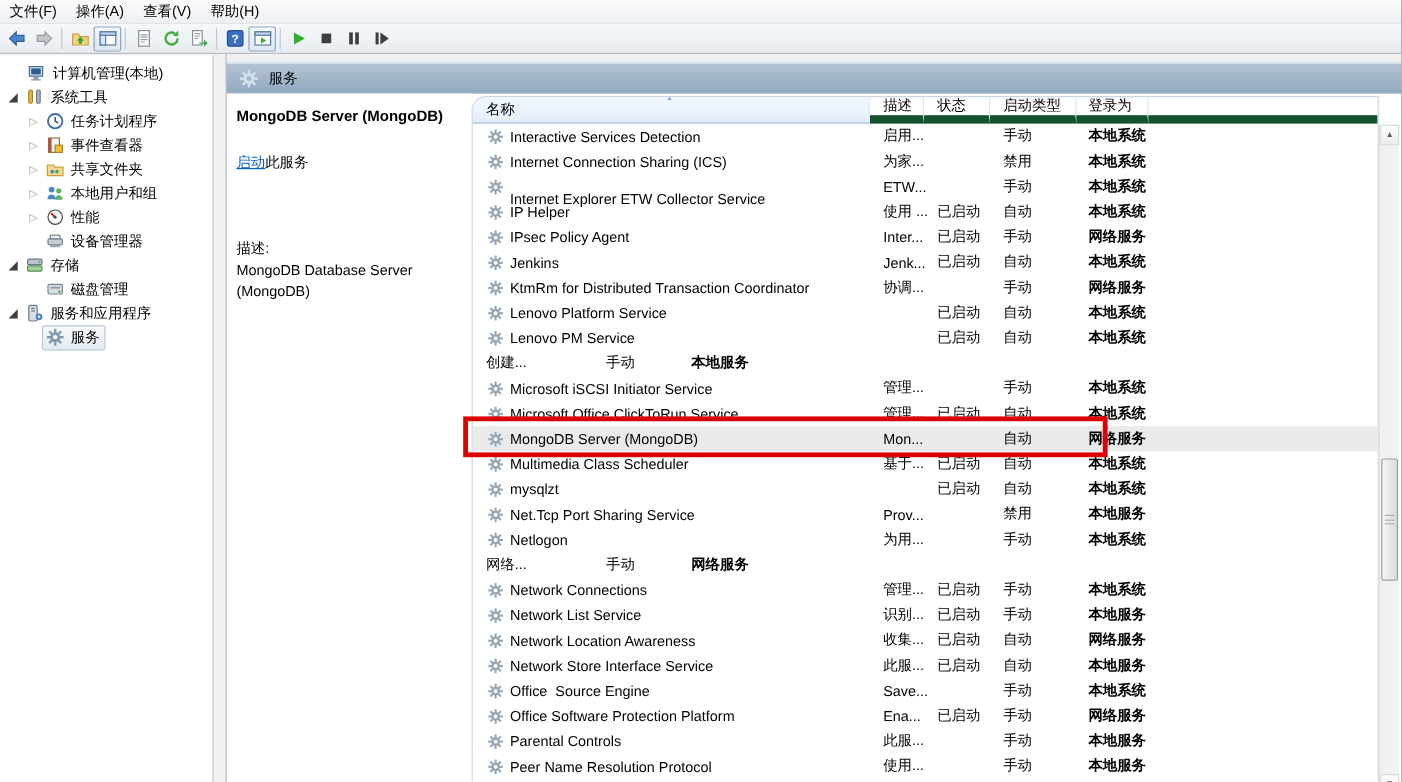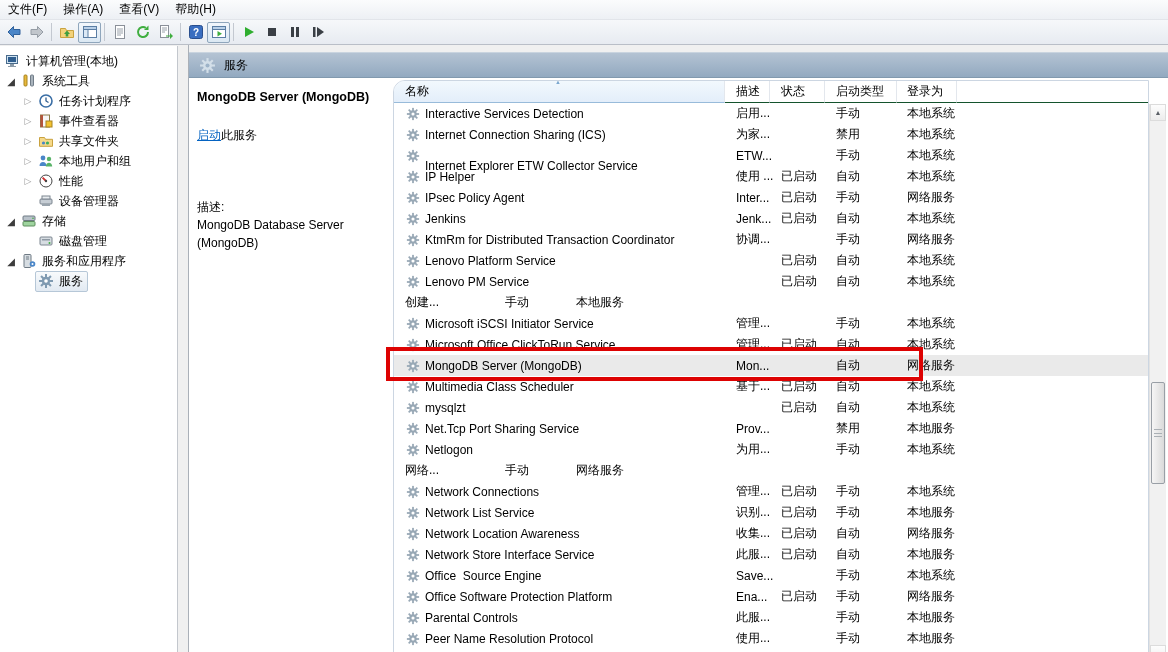--- a/index.html
+++ b/index.html
@@ -22,21 +22,21 @@
   .tb-ico { width:16px; height:16px; display:block; }
   .tb-ico svg { width:16px; height:16px; display:block; }
   .tb-sep { width:1px; height:18px; background:#c3c8d0; margin:0 3px; }
 
   
   .tree-pane { position:absolute; top:46px; left:0; bottom:0; width:178px; background:#fff;
                border-right:1px solid #c3c7cd; padding-top:5px; overflow:hidden; }
   .tree-row { height:20px; display:flex; align-items:center; white-space:nowrap; }
   .tree-row .expander { width:14px; text-align:center; font-size:9px; color:#9a9a9a; flex:0 0 14px; }
   .tree-row .expander.expanded { color:#3c3c3c; font-size:10px; }
-  .tree-row.lvl0 { padding-left:2px; }
+  .tree-row.lvl0 { padding-left:20px; }
   .tree-row.lvl1 { padding-left:4px; }
   .tree-row.lvl2 { padding-left:21px; }
   .tree-inner { display:flex; align-items:center; padding:1px 4px 1px 2px; border:1px solid transparent; border-radius:2px; }
   .tree-inner.selected { background:linear-gradient(#f8fafc,#e2eaf2); border-color:#b6c7d7; }
   .tree-ico { width:16px; height:16px; margin-right:5px; flex:0 0 16px; }
   .tree-ico svg { width:16px; height:16px; display:block; }
 
   
   .main { position:absolute; top:45px; left:188px; right:0; bottom:0; background:#fff; border-left:1px solid #aab0b8; }
   .main-topstrip { position:absolute; top:0; left:0; right:0; height:7px; background:#f0f0f0; }
@@ -51,31 +51,31 @@
   .d-title { font-weight:bold; font-size:12.5px; margin-top:5px; }
   .d-start { margin-top:23px; }
   .d-link { color:#0563c1; text-decoration:underline; cursor:pointer; }
   .d-desc-label { margin-top:55px; }
   .d-desc { width:172px; line-height:18px; }
 
   
   .list-panel { position:absolute; left:204px; top:35px; width:756px; bottom:-2px; background:#fff;
                 border:1px solid #ccd6e2; border-top-left-radius:12px; overflow:hidden; }
   .lp-header { display:flex; height:22px; }
-  .hcell { display:flex; align-items:center; padding-left:11px; border-right:1px solid #e3e7ed; border-bottom:1px solid #14532d; position:relative; }
+  .hcell { display:flex; align-items:center; padding-left:11px; border-right:1px solid #e3e7ed; border-bottom:7px solid #14532d; position:relative; }
   .hcell.sorted { background:linear-gradient(#f2f8fd,#e3eefa); border-bottom:1px solid #98bbda; }
   .sortmark { position:absolute; top:-2px; left:50%; margin-left:-4px; font-size:6px; color:#7ba7cf; }
   .col-name { width:331px; } .col-desc { width:45px; } .col-status { width:55px; }
   .col-stype { width:72px; } .col-logon { width:60px; padding-left:10px; } .col-fill { flex:1; border-right:none; }
   .t-row { display:flex; height:21px; align-items:center; }
   .t-row.selected { background:#eaeaea; }
   .cell { padding-left:11px; white-space:pre; overflow:visible; }
   .cell.c-name { width:331px; display:flex; align-items:center; padding-left:12px; overflow:hidden; }
   .cell.c-desc { width:45px; } .cell.c-status { width:55px; } .cell.c-stype { width:72px; }
-  .cell.c-logon { width:60px; padding-left:10px; }
+  .cell.c-logon { width:60px; padding-left:10px;font-weight:bold; }
   .row-gear { width:14px; height:14px; margin-right:5px; flex:0 0 14px; }
   .row-gear svg { width:14px; height:14px; display:block; }
 
   
   .red-box { position:absolute; left:197px; top:302px; width:537px; height:34px; border:4px solid #dd0202; z-index:30; }
 
   
   .scrollbar { position:absolute; left:960px; width:17px; top:59px; bottom:-10px; background:#f1f1f1;
                border-left:1px solid #e2e2e2; }
   .sb-btn { height:17px; display:flex; align-items:center; justify-content:center;

